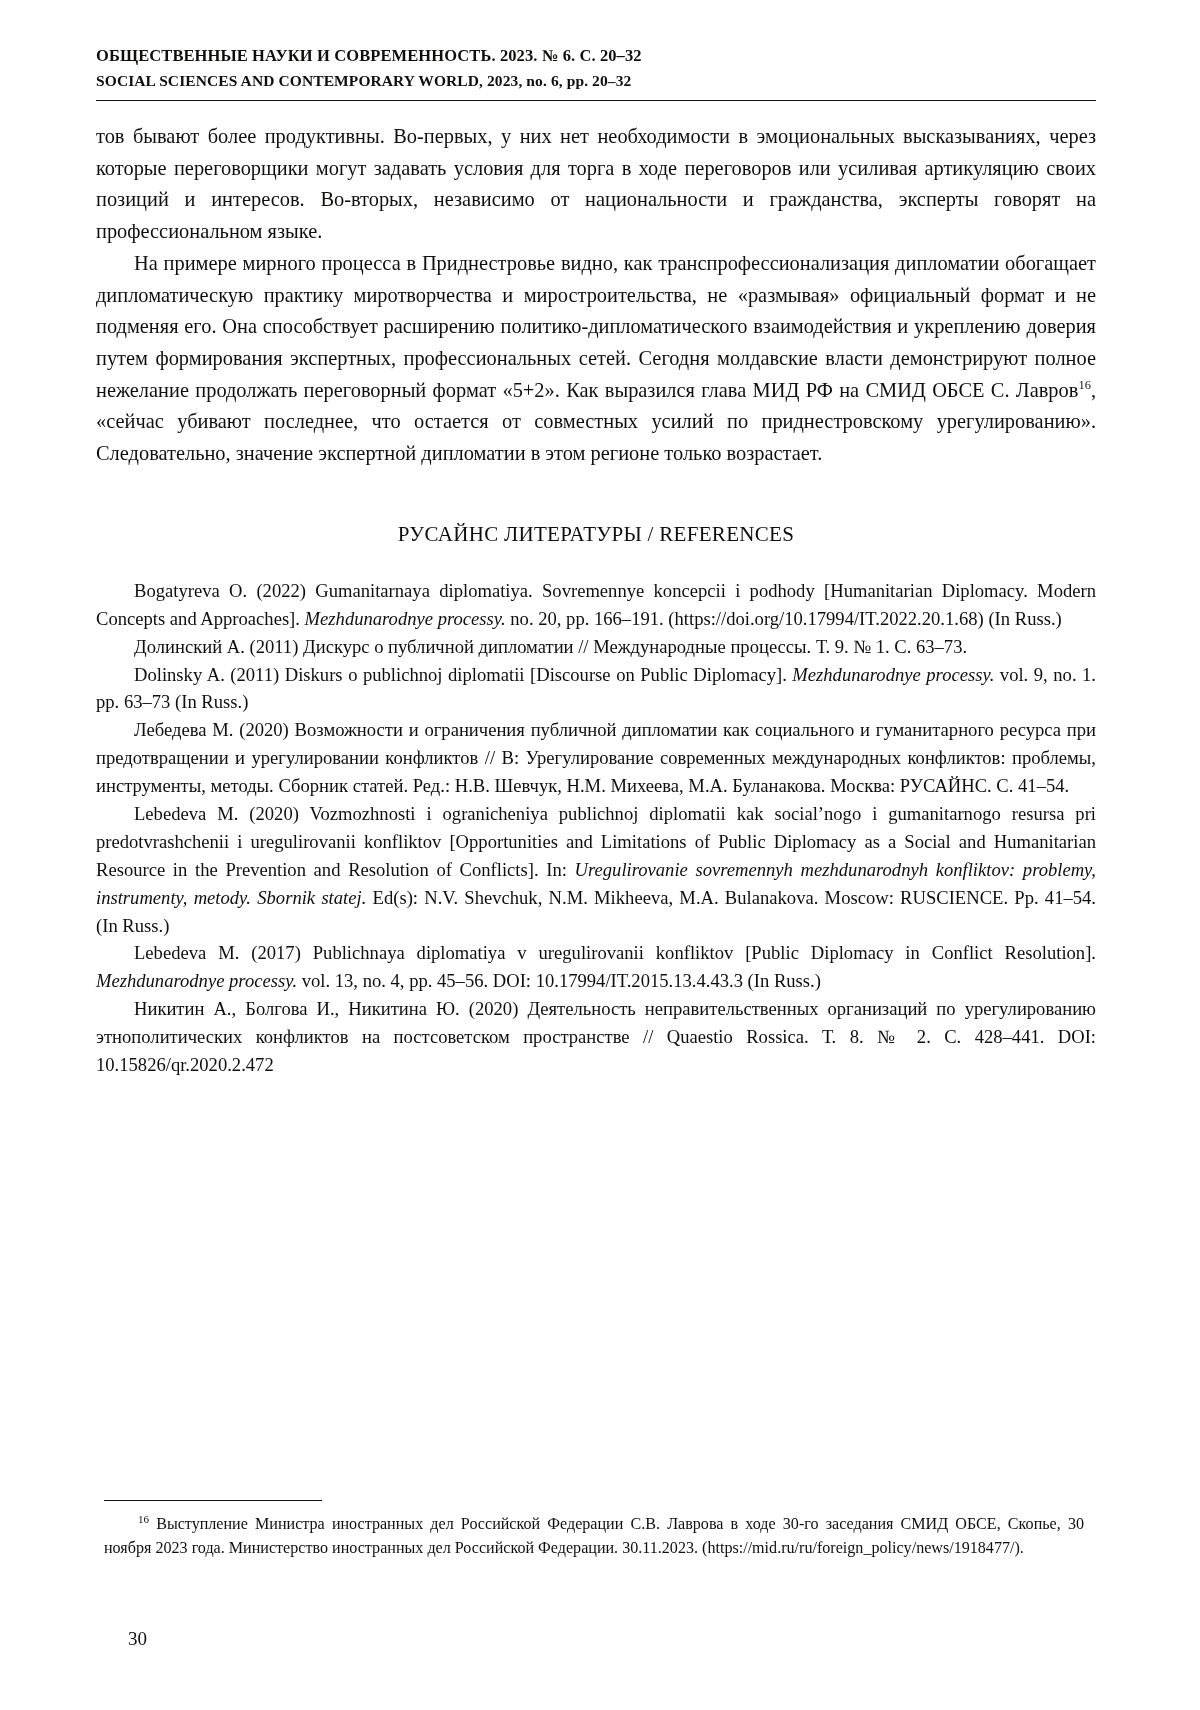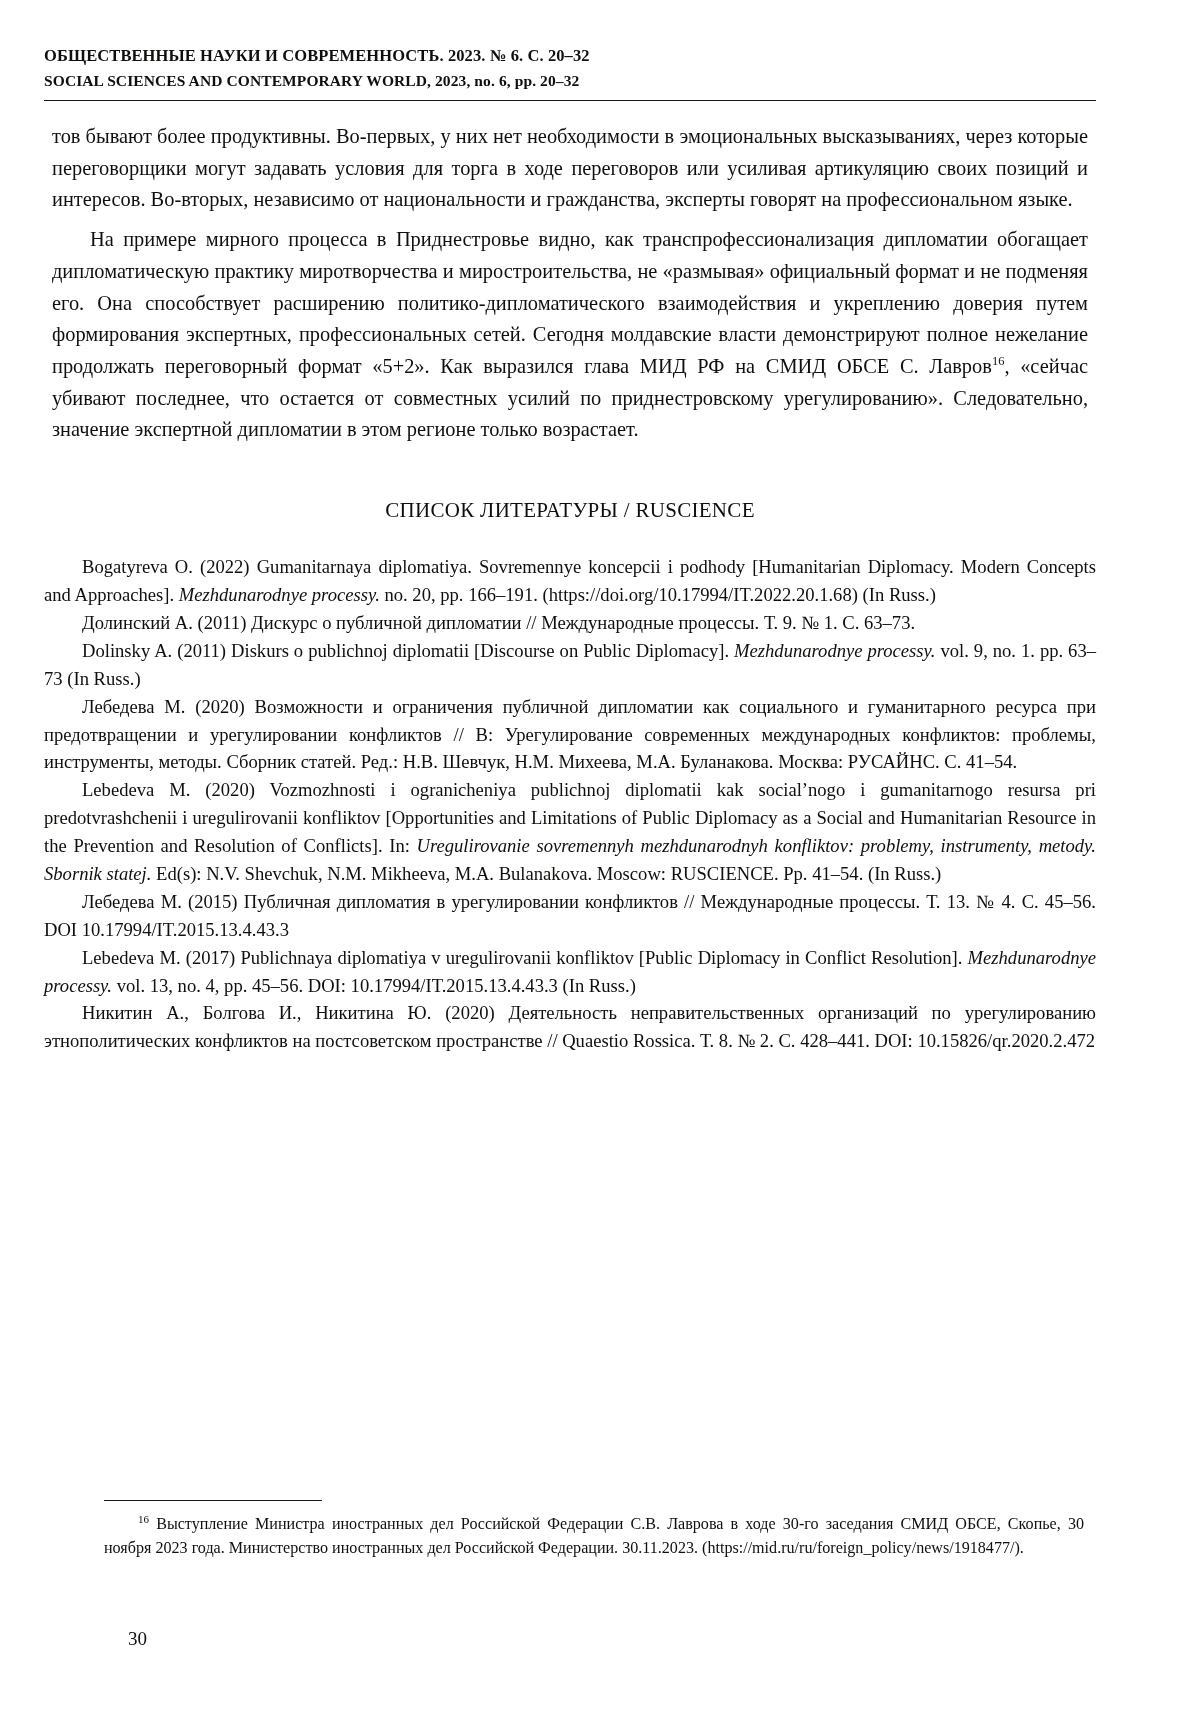--- a/index.html
+++ b/index.html
@@ -11,21 +11,21 @@
     width: 1200px;
     height: 1710px;
     font-family: "Liberation Serif", serif;
     color: #100f0d;
   }
   .page {
     position: relative;
     width: 1200px;
     height: 1710px;
     box-sizing: border-box;
-    padding: 44px 104px 0 44px;
+    padding: 44px 104px 0 96px;
   }
   .header {
     margin-top: 0;
   }
   .header .line1 {
     font-family: "Liberation Serif", serif;
     font-weight: bold;
     font-size: 16.5px;
     letter-spacing: 0.1px;
     line-height: 1.5;
@@ -40,21 +40,21 @@
   .rule {
     border: none;
     border-top: 1.3px solid #15120f;
     margin: 8px 0 20px 0;
   }
   p.body {
     font-size: 20.4px;
     line-height: 1.555;
     text-align: justify;
     text-justify: inter-word;
-    margin: 8px;
+    margin: 0;
     hyphens: manual;
   }
   p.body.indent {
     text-indent: 38px;
   }
   .sec-title {
     text-align: center;
     font-size: 21px;
     letter-spacing: 0.3px;
     margin: 52px 0 30px 0;
@@ -113,35 +113,34 @@
   <div class="header">
     <div class="line1">ОБЩЕСТВЕННЫЕ НАУКИ И СОВРЕМЕННОСТЬ. 2023. № 6. С. 20–32</div>
     <div class="line2">SOCIAL  SCIENCES AND CONTEMPORARY WORLD, 2023, no. 6, pp. 20–32</div>
   </div>
   <hr class="rule">
 
   <p class="body">тов бывают более продуктивны. Во-первых, у них нет необходимости в эмоциональных высказываниях, через которые переговорщики могут задавать условия для торга в ходе переговоров или усиливая артикуляцию своих позиций и интересов. Во-вторых, независимо от национальности и гражданства, эксперты говорят на профессиональном языке.</p>
 
   <p class="body indent"><span>На примере мирного процесса в Приднестровье видно, как транспрофессионализация дипломатии обогащает дипломатическую практику миротворчества и миростроительства, не «размывая» официальный формат и не подменяя его. Она способствует расширению политико-дипломатического взаимодействия и укреплению доверия путем формирования экспертных, профессиональных сетей. Сегодня молдавские власти демонстрируют полное нежелание продолжать переговорный формат «5+2». Как выразился глава МИД РФ на СМИД ОБСЕ С. Лавров</span><sup class="fnref">16</sup><span>, «сейчас убивают последнее, что остается от совместных усилий по приднестровскому урегулированию». Следовательно, значение экспертной дипломатии в этом регионе только возрастает.</span></p>
 
-  <div class="sec-title">СПИСОК ЛИТЕРАТУРЫ / RUSCIENCE</div>
+  <div class="sec-title">РУСАЙНС ЛИТЕРАТУРЫ / REFERENCES</div>
 
   <div class="refs">
 
     <p><span>Bogatyreva O. (2022) Gumanitarnaya diplomatiya. Sovremennye koncepcii i podhody [Humanitarian Diplomacy. Modern Concepts and Approaches]. </span><em>Mezhdunarodnye processy.</em><span> no. 20, pp. 166–191. (https://doi.org/10.17994/IT.2022.20.1.68) (In Russ.)</span></p>
 
     <p>Долинский А. (2011) Дискурс о публичной дипломатии // Международные процессы. Т. 9. № 1. С. 63–73.</p>
 
     <p><span>Dolinsky A. (2011) Diskurs o publichnoj diplomatii [Discourse on Public Diplomacy]. </span><em>Mezhdunarodnye processy.</em><span> vol. 9, no. 1. pp. 63–73 (In Russ.)</span></p>
 
     <p>Лебедева М. (2020) Возможности и ограничения публичной дипломатии как социального и гуманитарного ресурса при предотвращении и урегулировании конфликтов // В: Урегулирование современных международных конфликтов: проблемы, инструменты, методы. Сборник статей. Ред.: Н.В. Шевчук, Н.М. Михеева, М.А. Буланакова. Москва: РУСАЙНС. С. 41–54.</p>
 
     <p><span>Lebedeva M. (2020) Vozmozhnosti i ogranicheniya publichnoj diplomatii kak social’nogo i gumanitarnogo resursa pri predotvrashchenii i uregulirovanii konfliktov [Opportunities and Limitations of Public Diplomacy as a Social and Humanitarian Resource in the Prevention and Resolution of Conflicts]. In: </span><em>Uregulirovanie sovremennyh mezhdunarodnyh konfliktov: problemy, instrumenty, metody. Sbornik statej.</em><span> Ed(s): N.V. Shevchuk, N.M. Mikheeva, M.A. Bulanakova. Moscow: RUSCIENCE. Pp. 41–54. (In Russ.)</span></p>
 
-    <p>Лебедева М. (2015) Публичная дипломатия в урегулировании конфликтов // Международные процессы. Т. 13. № 4. С. 45–56. DOI 10.17994/IT.2015.13.4.43.3</p>
 
     <p><span>Lebedeva M. (2017) Publichnaya diplomatiya v uregulirovanii konfliktov [Public Diplomacy in Conflict Resolution]. </span><em>Mezhdunarodnye processy.</em><span> vol. 13, no. 4, pp. 45–56. DOI: 10.17994/IT.2015.13.4.43.3 (In Russ.)</span></p>
 
     <p>Никитин А., Болгова И., Никитина Ю. (2020) Деятельность неправительственных организаций по урегулированию этнополитических конфликтов на постсоветском пространстве // Quaestio Rossica. Т. 8. № 2. С. 428–441. DOI: 10.15826/qr.2020.2.472</p>
   </div>
 
   <div class="footnote-wrap">
     <hr class="fn-rule">
     <p class="footnote"><sup>16</sup><span> Выступление Министра иностранных дел Российской Федерации С.В. Лаврова в ходе 30-го заседания СМИД ОБСЕ, Скопье, 30 ноября 2023 года. Министерство иностранных дел Российской Федерации. 30.11.2023. (https://mid.ru/ru/foreign_policy/news/1918477/).</span></p>
   </div>

